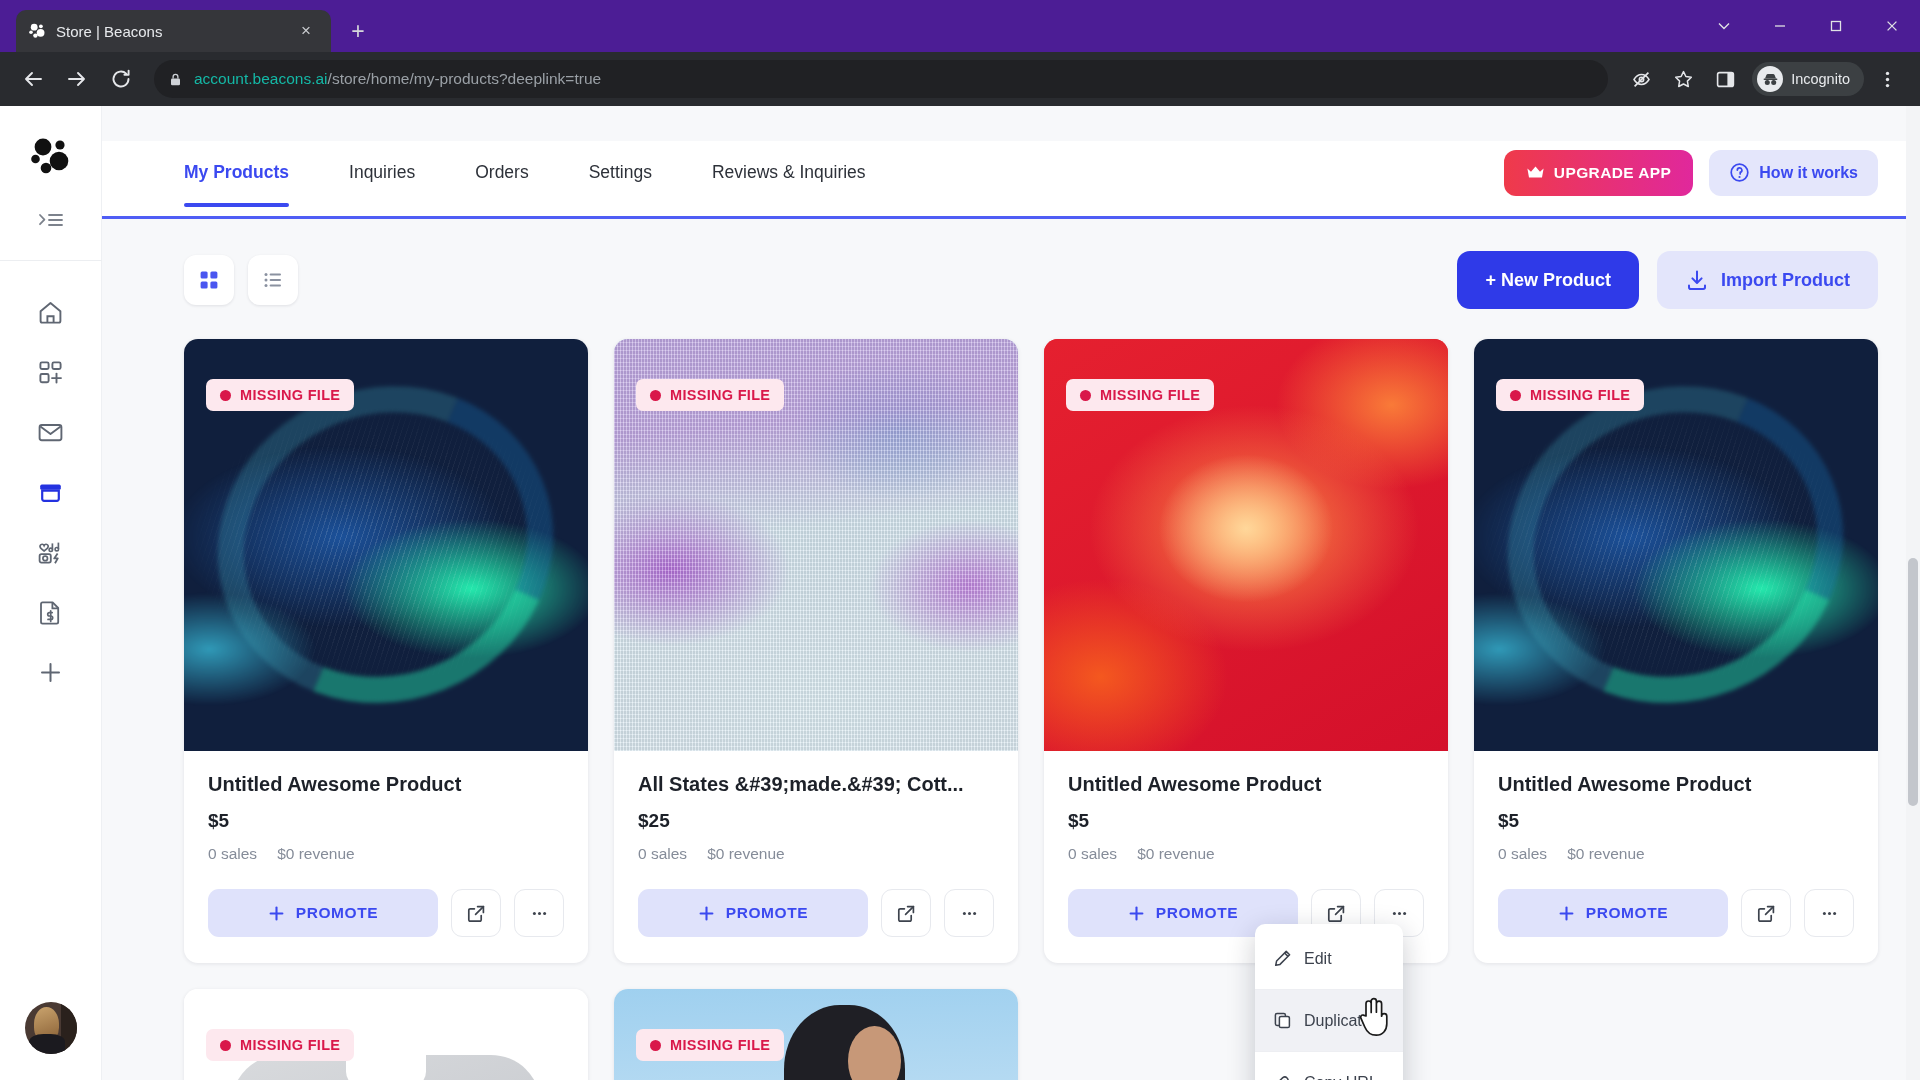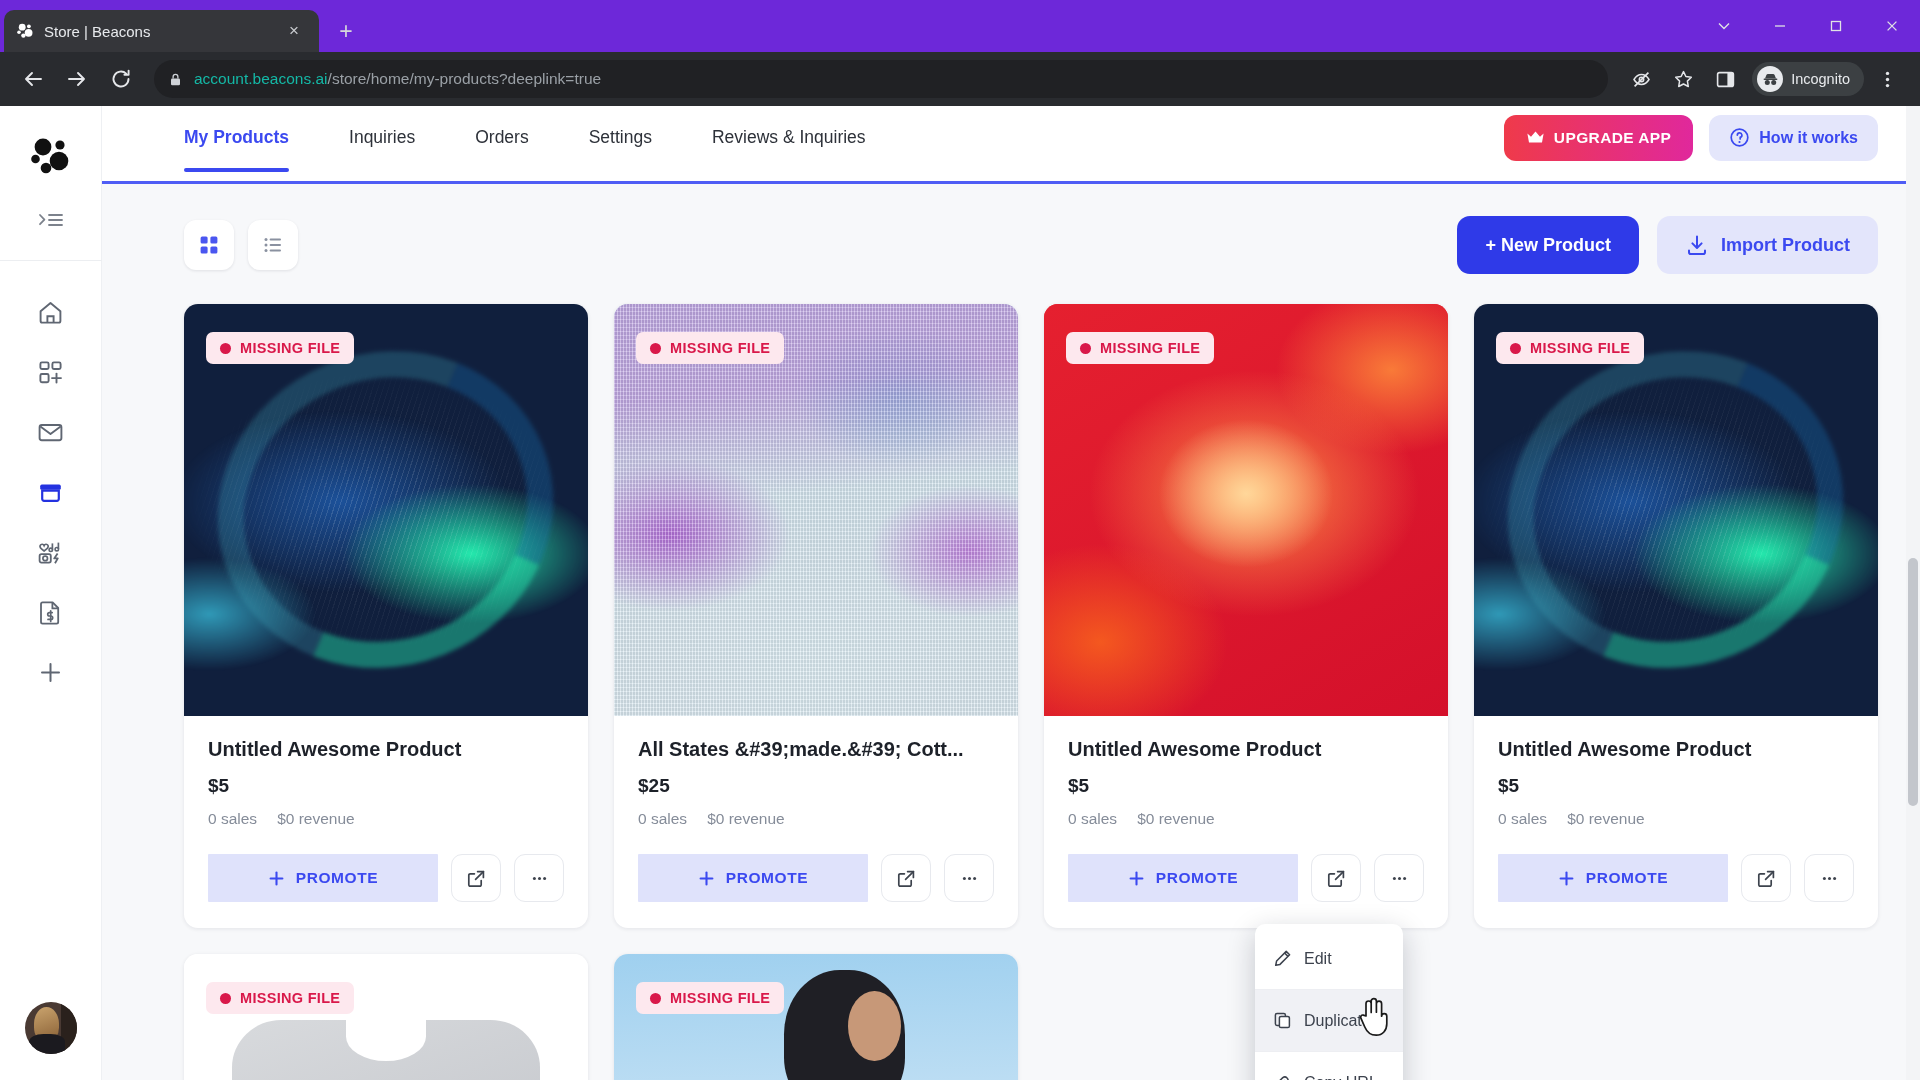--- a/index.html
+++ b/index.html
@@ -7,22 +7,22 @@
     width: 1920px; height: 1080px;
     overflow: hidden;
     font-family: "Liberation Sans", sans-serif;
     background: #ffffff;
   }
 
   
   .browser { width: 1920px; height: 1080px; display: flex; flex-direction: column; }
 
   .tabstrip {
-    height: 52px; background: #6d28d9; display: flex; align-items: flex-end;
-    padding-left: 4px; position: relative; flex: none;
+    height: 52px; background: #4c1d95; display: flex; align-items: flex-end;
+    padding-left: 16px; position: relative; flex: none;
   }
   .tab {
     height: 42px; width: 315px; background: #35363a; border-radius: 10px 10px 0 0;
     display: flex; align-items: center; padding: 0 12px; gap: 10px; position: relative;
   }
   .tab-favicon { width: 18px; height: 18px; position: relative; flex: none; }
   .tab-title {
     color: #e8eaed; font-size: 15px; white-space: nowrap; overflow: hidden;
     text-overflow: ellipsis; flex: 1;
   }
@@ -105,21 +105,21 @@
     position: absolute; left: 4px; bottom: 0; width: 36px; height: 20px;
     background: #1b1a1f; border-radius: 40% 40% 0 0;
   }
   .av-dark { position: absolute; right: 0; top: 0; width: 16px; height: 100%; background: #2a211c; }
 
   
   .content { flex: 1; display: flex; flex-direction: column; min-width: 0; position: relative; }
 
   .topnav {
     height: 78px; background: #ffffff; display: flex; align-items: center;
-    padding: 0 42px 12px 0; flex: none; position: relative; border-bottom: 3px solid #4f5df5;
+    padding: 0 42px 12px 0; flex: none; position: relative; border-bottom: 3px solid #4f5df5; margin-top: 35px;
   }
   .tabs { display: flex; align-items: center; height: 100%; gap: 0; }
   .nav-tab {
     height: 100%; display: flex; align-items: center; padding: 0 30px;
     font-size: 17.5px; color: #2d3139; font-weight: 500; position: relative;
   }
   .nav-tab:first-child { padding-left: 82px; }
   .nav-tab.active { color: #3b49f0; font-weight: 700; }
   .nav-tab.active::after {
     content: ""; position: absolute; left: 82px; right: 30px; bottom: -3px;
@@ -162,37 +162,37 @@
   
   .grid {
     display: grid; grid-template-columns: repeat(4, 1fr); gap: 26px; margin-top: 30px;
   }
   .card {
     background: #fff; border-radius: 14px; overflow: hidden;
     box-shadow: 0 1px 4px rgba(22,26,48,.09); display: flex; flex-direction: column;
   }
   .thumb { width: 100%; height: 412px; position: relative; overflow: hidden; }
   .badge {
-    position: absolute; left: 22px; top: 28px; z-index: 3;
+    position: absolute; left: 22px; top: 40px; z-index: 3;
     background: #fde8ee; border-radius: 7px; height: 32px;
     display: flex; align-items: center; gap: 9px; padding: 0 14px;
     font-size: 14.5px; font-weight: 800; color: #d9184a; letter-spacing: .3px;
   }
   .badge-dot { width: 11px; height: 11px; border-radius: 50%; background: #d9184a; flex: none; }
 
   .cbody { padding: 22px 24px 26px; }
   .ctitle {
     font-size: 20px; font-weight: 800; color: #1d2129; white-space: nowrap;
     overflow: hidden; text-overflow: ellipsis;
   }
   .cprice { font-size: 19px; font-weight: 800; color: #1d2129; margin-top: 14px; }
   .cstats { font-size: 15.5px; color: #858c99; margin-top: 13px; display: flex; gap: 20px; }
   .cactions { display: flex; align-items: center; gap: 13px; margin-top: 26px; }
   .btn-promote {
-    flex: 1; height: 48px; border-radius: 1px; background: #dfe2fb;
+    flex: 1; height: 48px; border-radius: 11px; background: #dfe2fb;
     color: #3b49f0; font-size: 15.5px; font-weight: 800; letter-spacing: .6px;
     display: flex; align-items: center; justify-content: center; gap: 11px;
   }
   .sq-btn {
     width: 50px; height: 48px; border-radius: 11px; background: #fff;
     border: 1px solid #e7e9ee; display: flex; align-items: center;
     justify-content: center; color: #3d434d; flex: none;
   }
 
   

